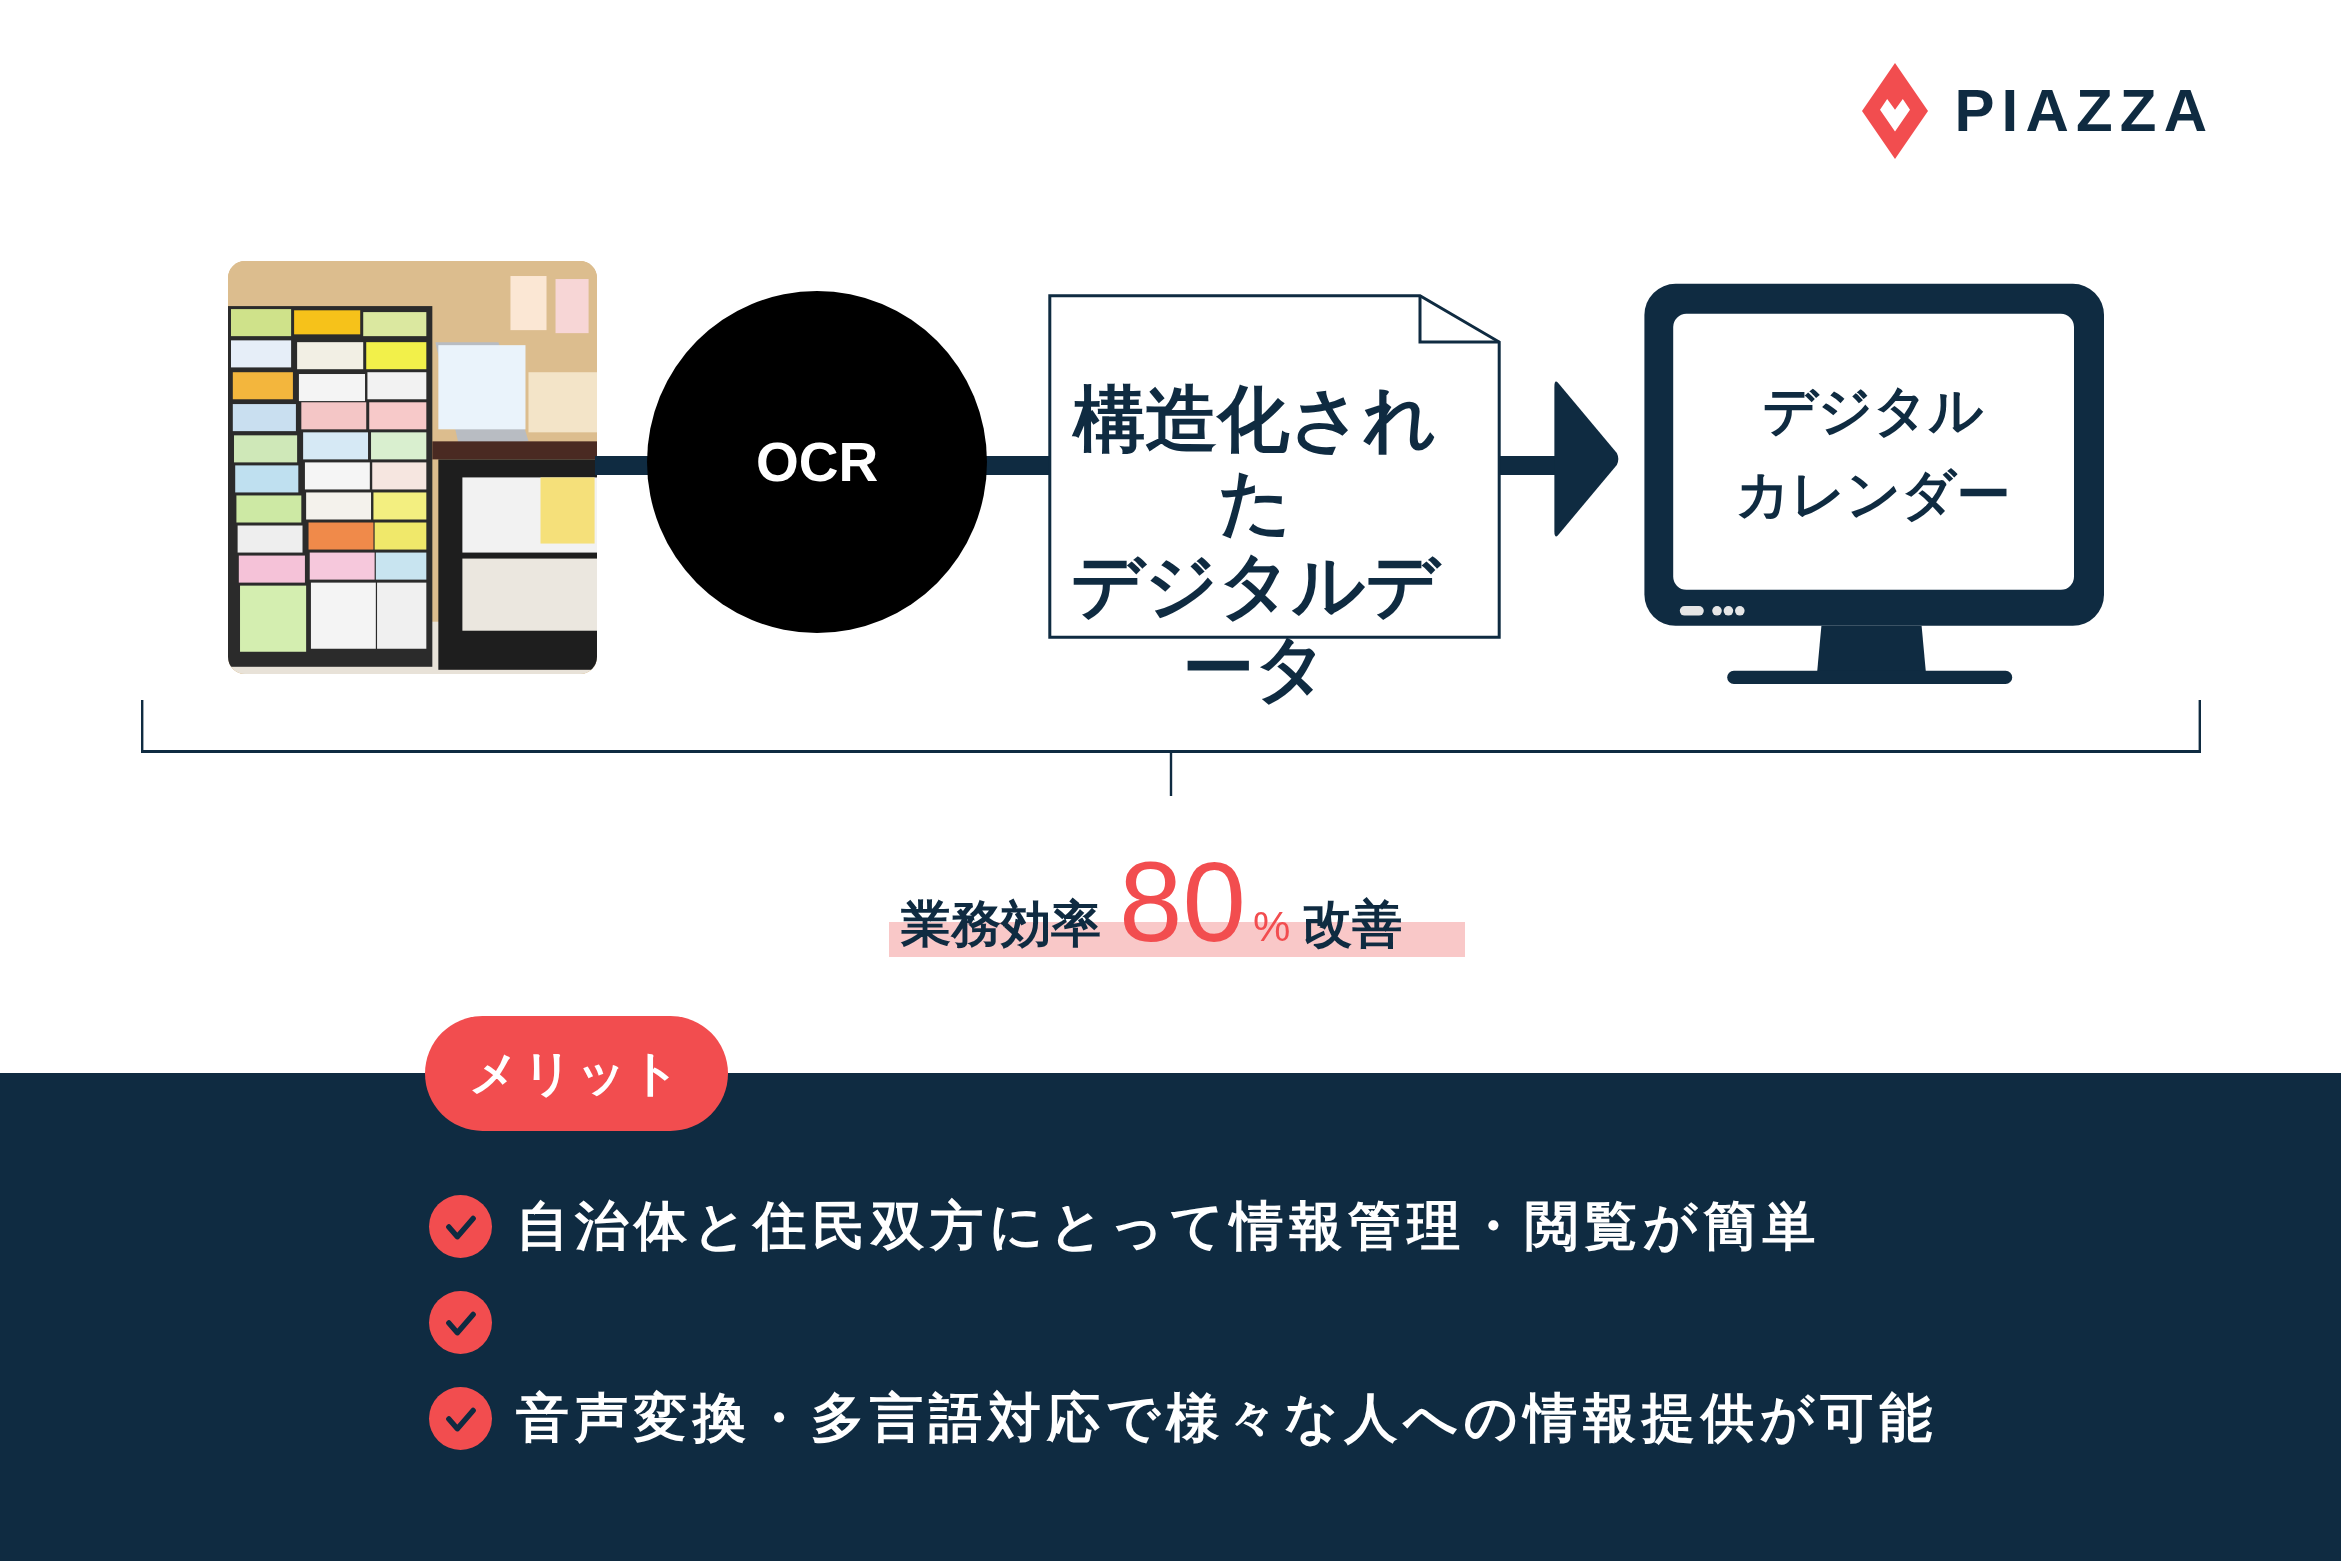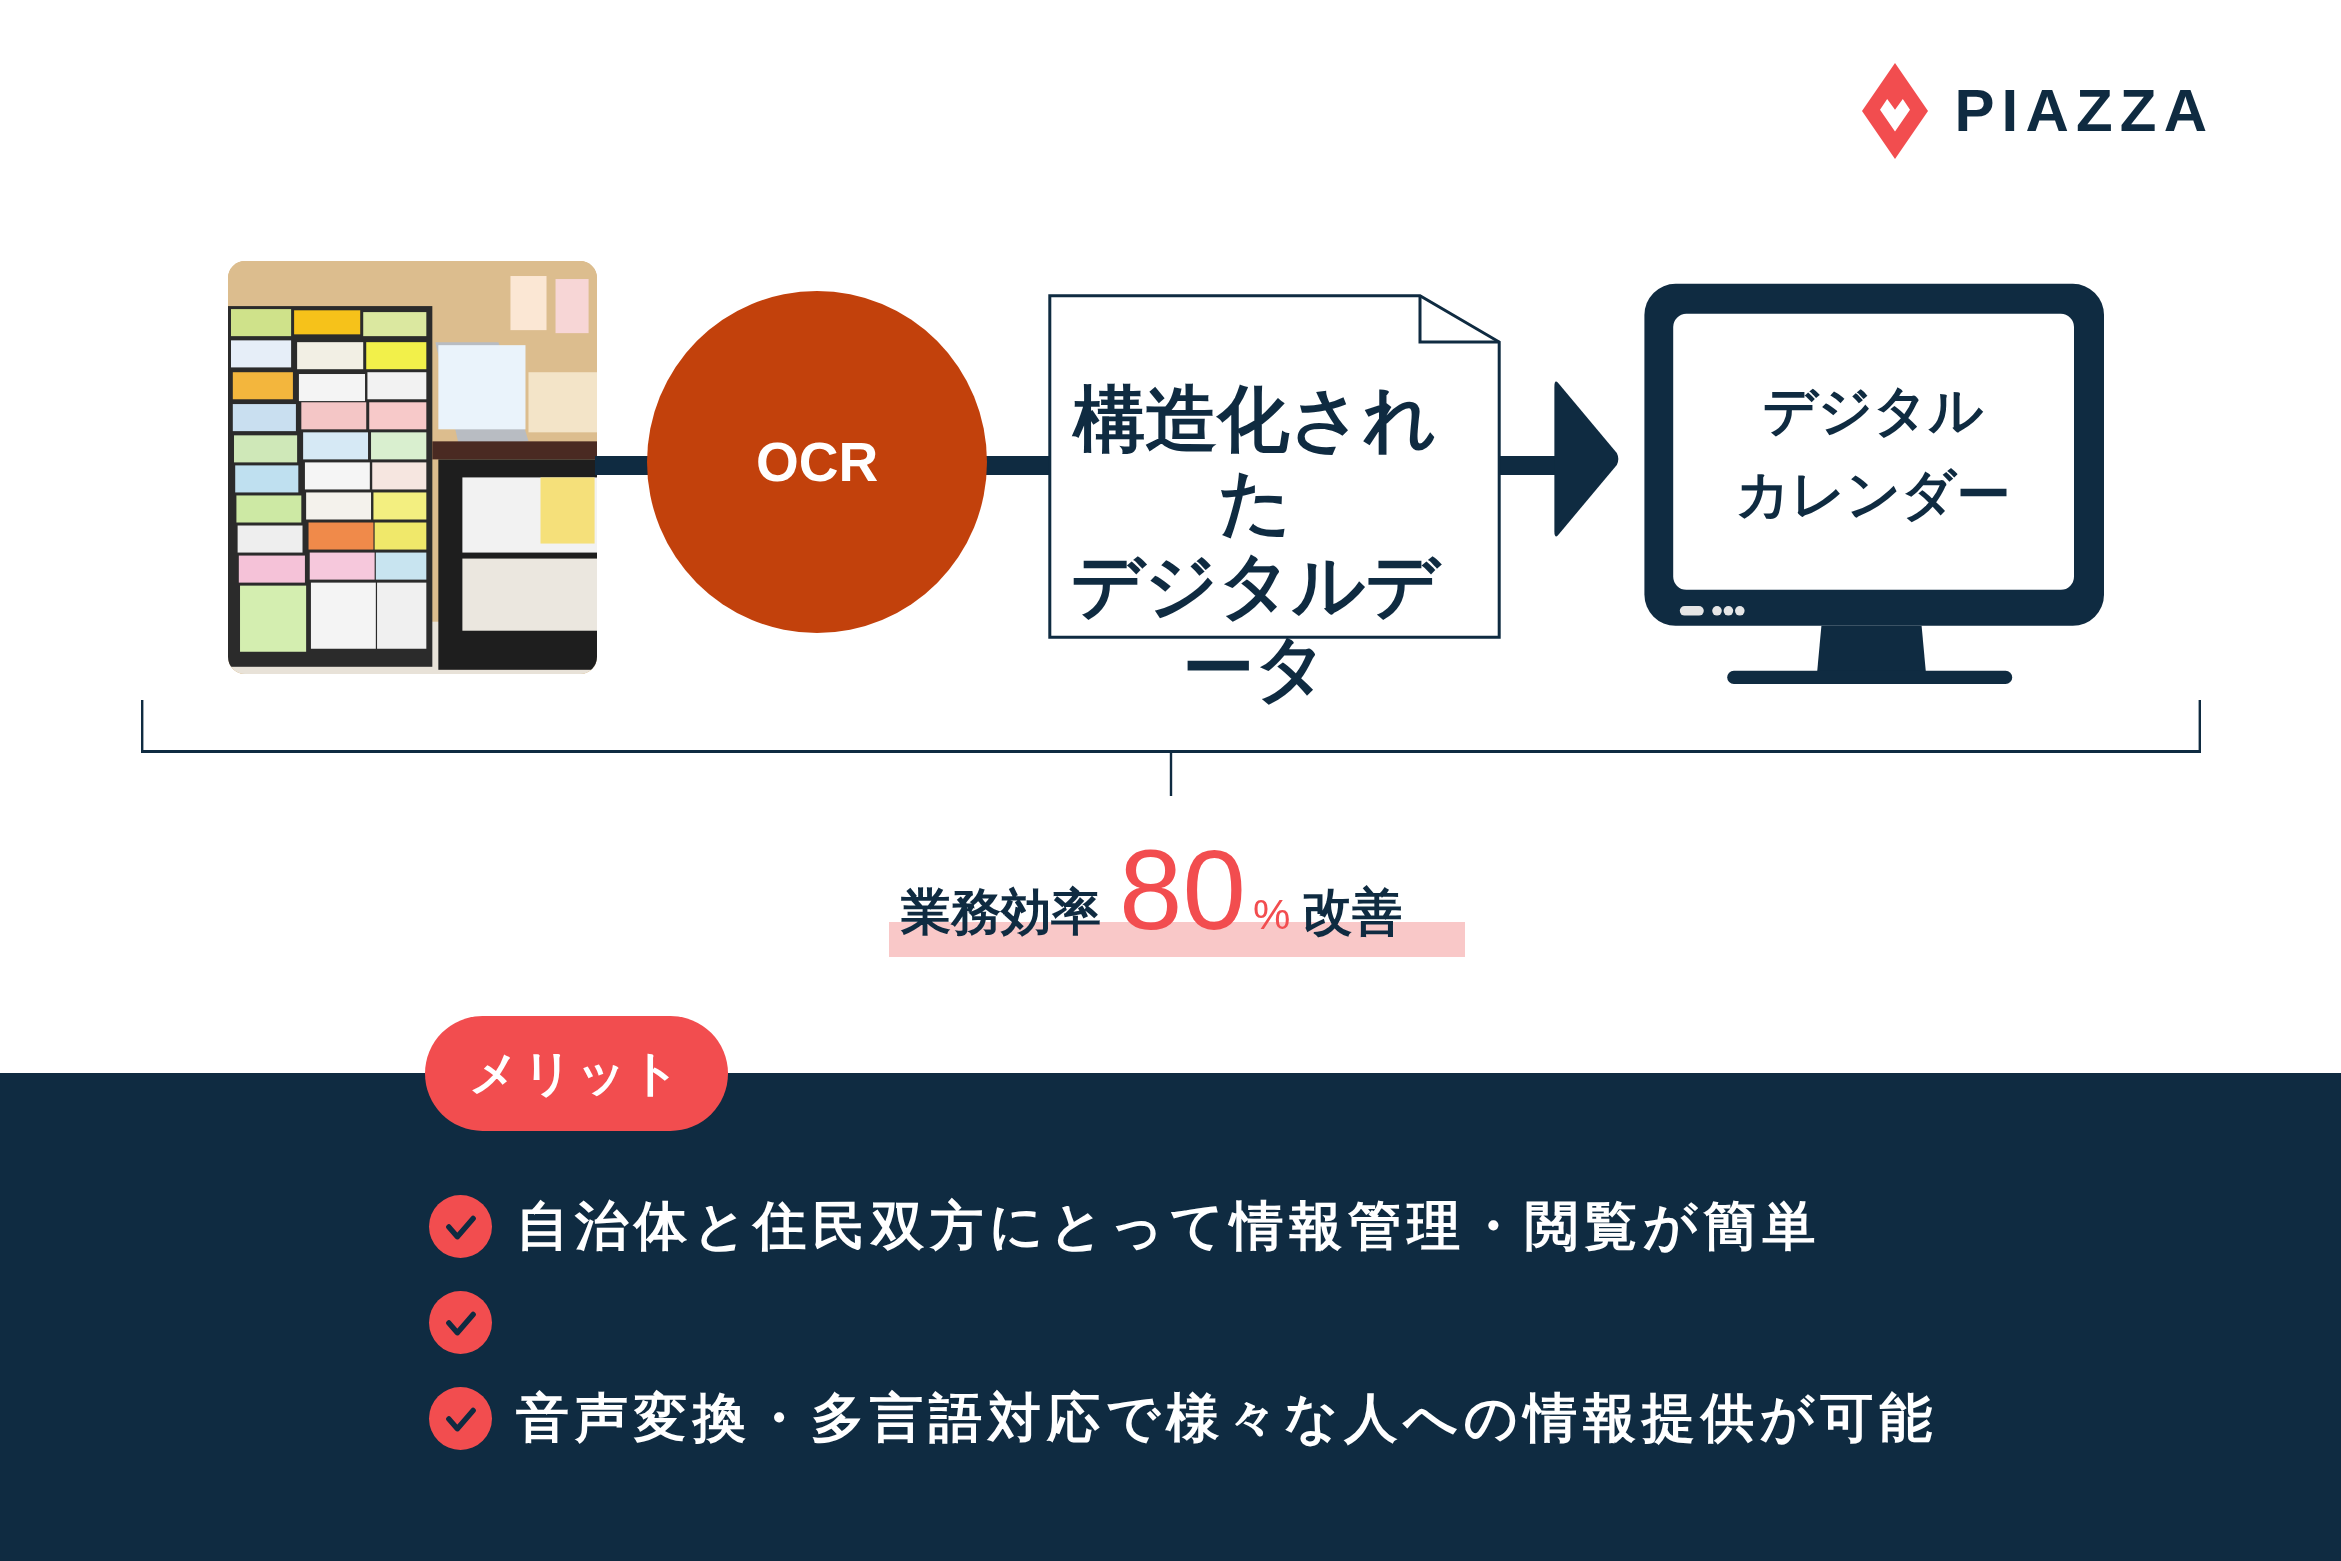--- a/index.html
+++ b/index.html
@@ -13,42 +13,42 @@
 
   
   .photo { position: absolute; left: 228px; top: 261px; width: 369px; height: 413px; border-radius: 17px; overflow: hidden; background: #d9b98a; }
   .photo svg { width: 100%; height: 100%; display: block; }
 
   .connector { position: absolute; background: #0f2b41; }
   .conn-1 { left: 595px; top: 456px; width: 54px; height: 19px; }
   .conn-2 { left: 985px; top: 456px; width: 66px; height: 19px; }
   .conn-3 { left: 1498px; top: 456px; width: 60px; height: 19px; }
 
-  .node-circle { position: absolute; left: 647px; top: 291px; width: 340px; height: 342px; border-radius: 50%; background: #c2410c; display: flex; flex-direction: column; justify-content: center; align-items: center; color: #fff; }
+  .node-circle { position: absolute; left: 647px; top: 291px; width: 340px; height: 342px; border-radius: 50%; background: #000000; display: flex; flex-direction: column; justify-content: center; align-items: center; color: #fff; }
   .node-circle span { font-family: "Liberation Sans", sans-serif; font-weight: 700; font-size: 55px; line-height: 84px; }
 
   .doc { position: absolute; left: 1048px; top: 294px; width: 453px; height: 345px; }
   .doc svg { position: absolute; inset: 0; width: 100%; height: 100%; }
   .doc-text { position: absolute; left: 0; top: 84px; width: 414px; text-align: center; font-weight: 700; font-size: 72px; line-height: 83px; color: #0f2b41; }
 
   .arrow-head { position: absolute; left: 1552px; top: 378px; width: 69px; height: 162px; }
   .arrow-head svg { width: 100%; height: 100%; }
 
   .monitor { position: absolute; left: 1642px; top: 279px; width: 462px; height: 408px; }
   .monitor svg { position: absolute; inset: 0; width: 100%; height: 100%; }
   .monitor-text { position: absolute; left: 30px; top: 90px; width: 402px; text-align: center; font-weight: 700; font-size: 54px; line-height: 84px; color: #0f2b41; }
 
   
   .bracket { position: absolute; left: 141px; top: 700px; width: 2060px; height: 96px; }
   .bracket svg { width: 100%; height: 100%; }
 
   
   .headline { position: absolute; left: 883px; top: 829px; width: 576px; height: 132px; }
   .headline-bg { position: absolute; left: 6px; top: 93px; width: 576px; height: 35px; background: #f9c8c8; }
-  .headline-text { position: absolute; left: 18px; top: 4px; display: flex; align-items: baseline; white-space: nowrap; }
+  .headline-text { position: absolute; left: 18px; top: 16px; display: flex; align-items: baseline; white-space: nowrap; }
   .hl-label { font-weight: 700; font-size: 50px; color: #0f2b41; }
   .hl-num { font-family: "Liberation Sans", sans-serif; font-weight: 400; font-size: 114px; color: #f24d4f; margin: 0 7.2px 0 18px; line-height: 1; }
   .hl-pct { font-family: "Liberation Sans", sans-serif; font-size: 42px; color: #f24d4f; margin-right: 12px; }
 
   
   .panel { position: absolute; left: 0; top: 1073px; width: 2342px; height: 489px; background: #0f2b41; }
   .merit-badge { position: absolute; left: 425px; top: 1016px; width: 303px; height: 115px; border-radius: 58px; background: #f24d4f; color: #ffffff; display: flex; align-items: center; justify-content: center; font-weight: 700; font-size: 49px; letter-spacing: 3.6px; }
 
   .benefits { position: absolute; left: 429px; top: 1195px; }
   .benefit { display: flex; align-items: center; height: 63px; margin-bottom: 33px; }

